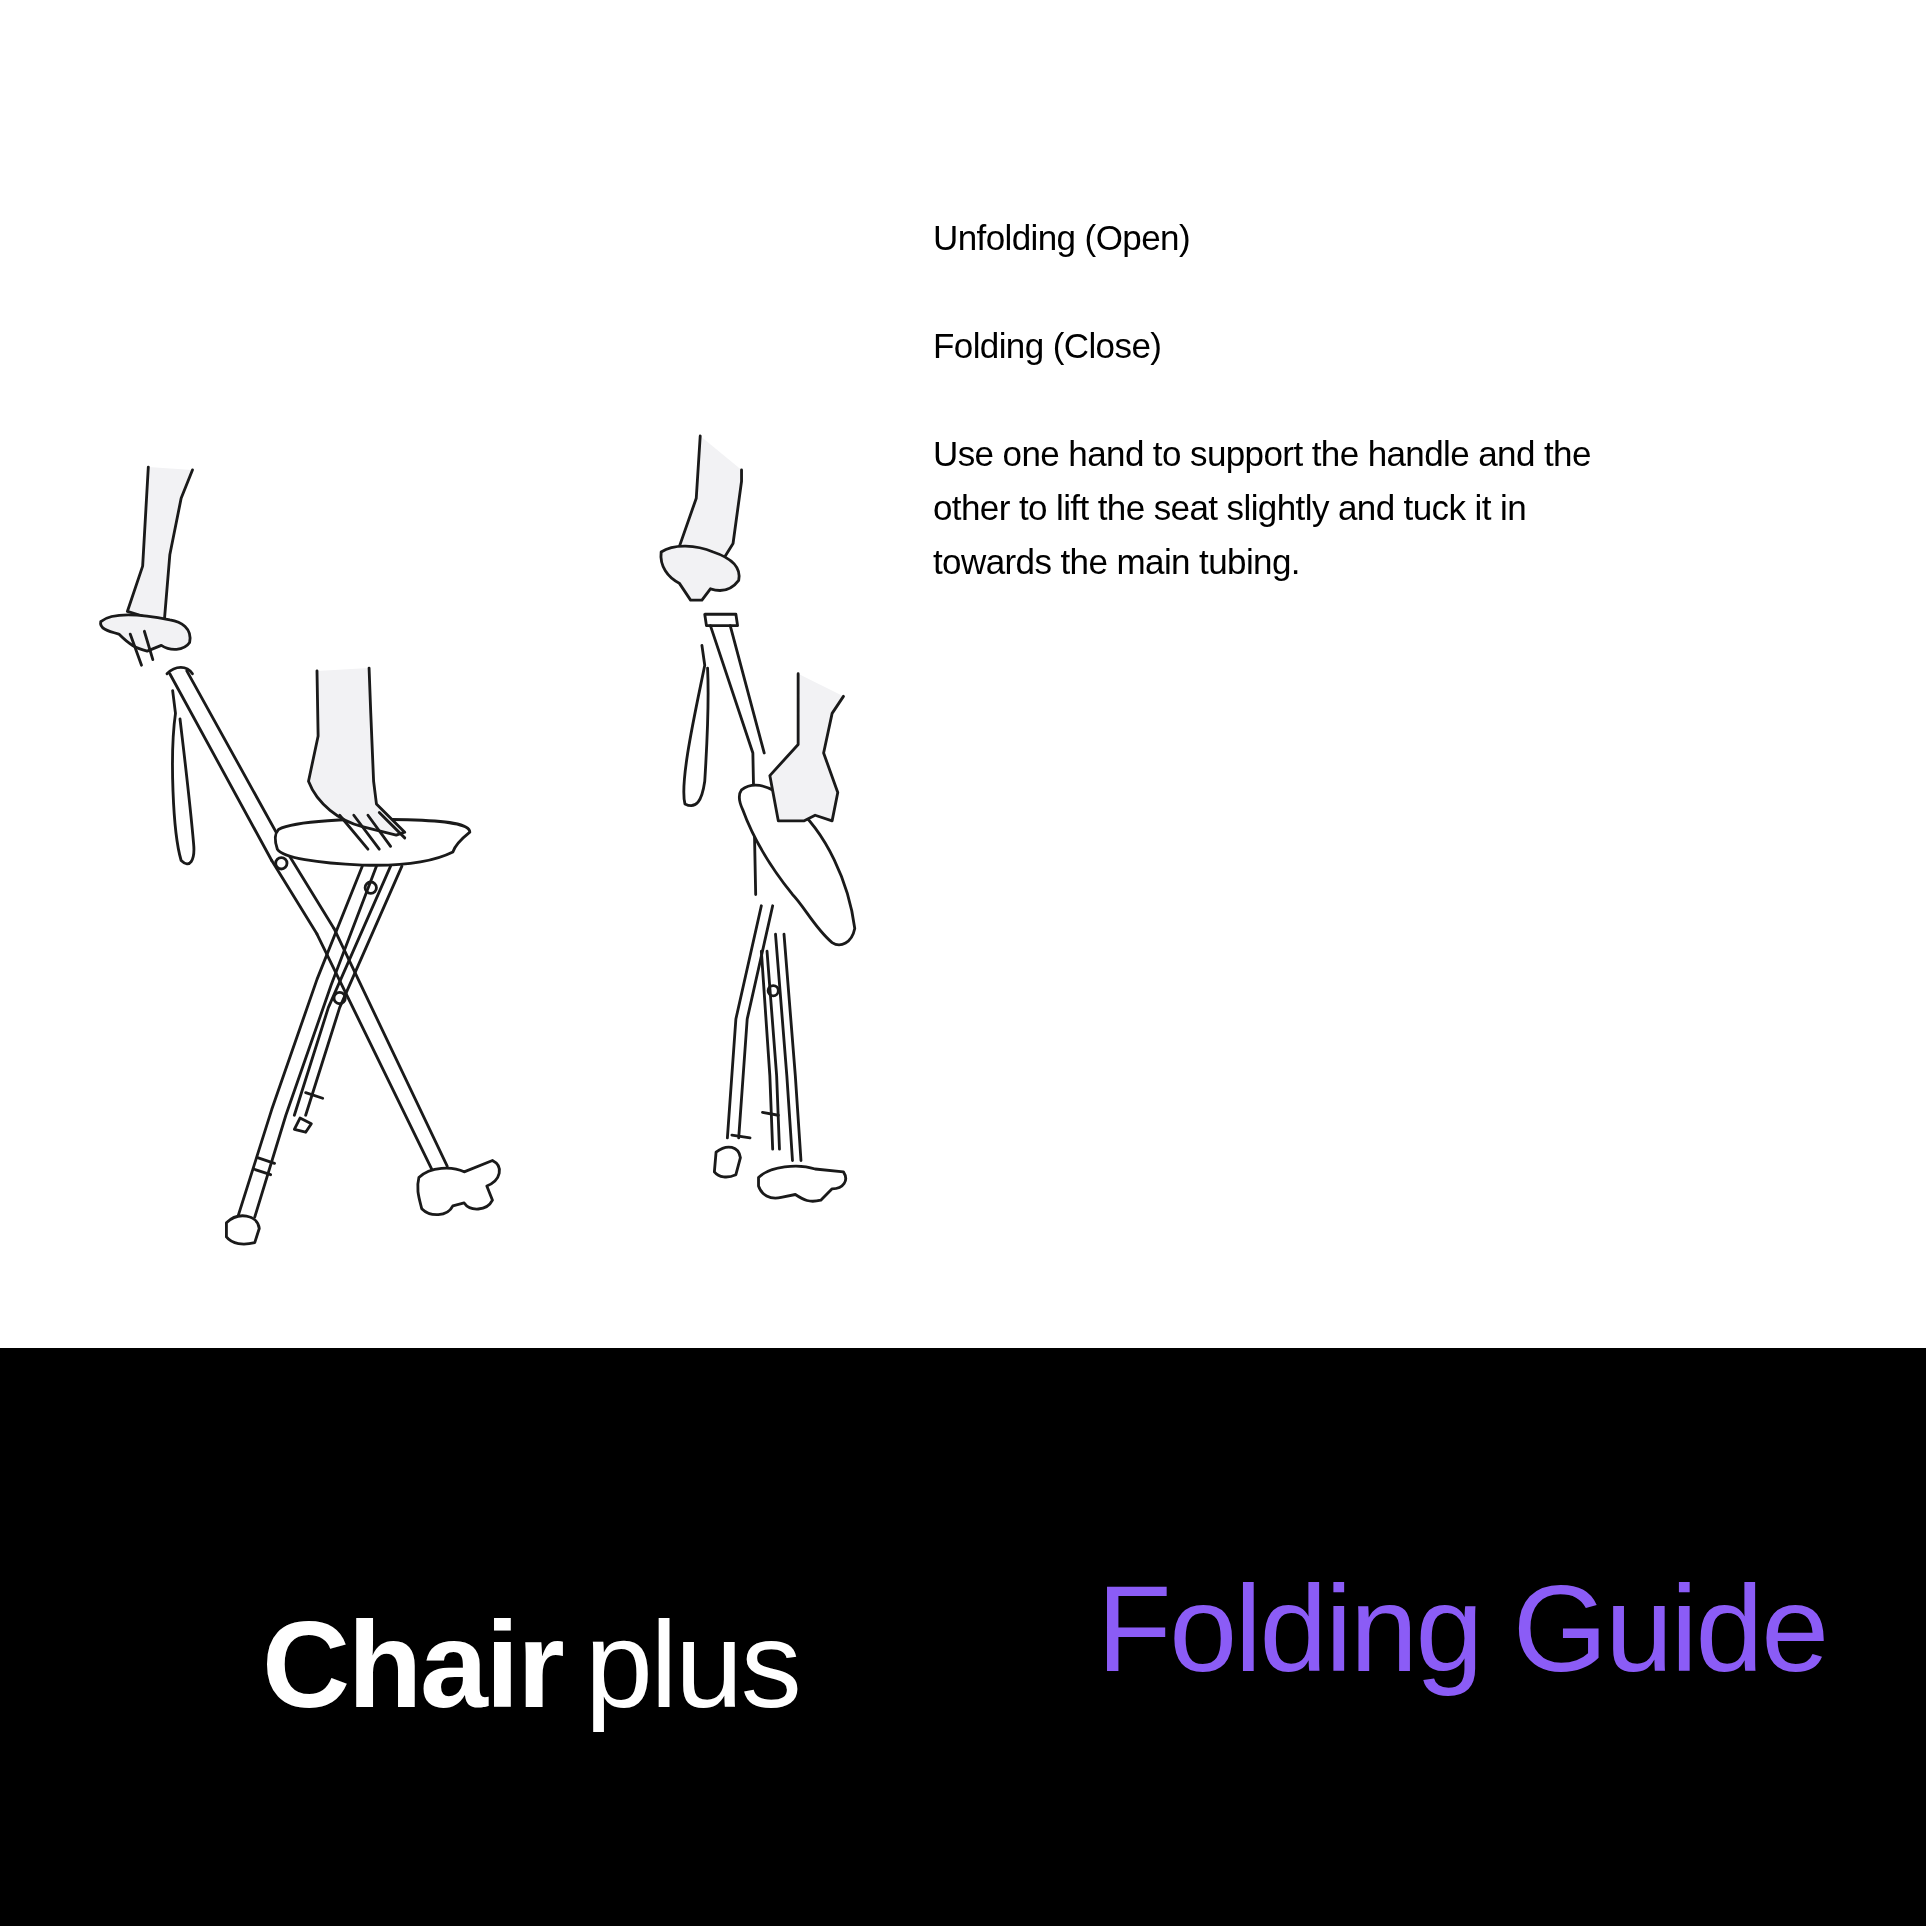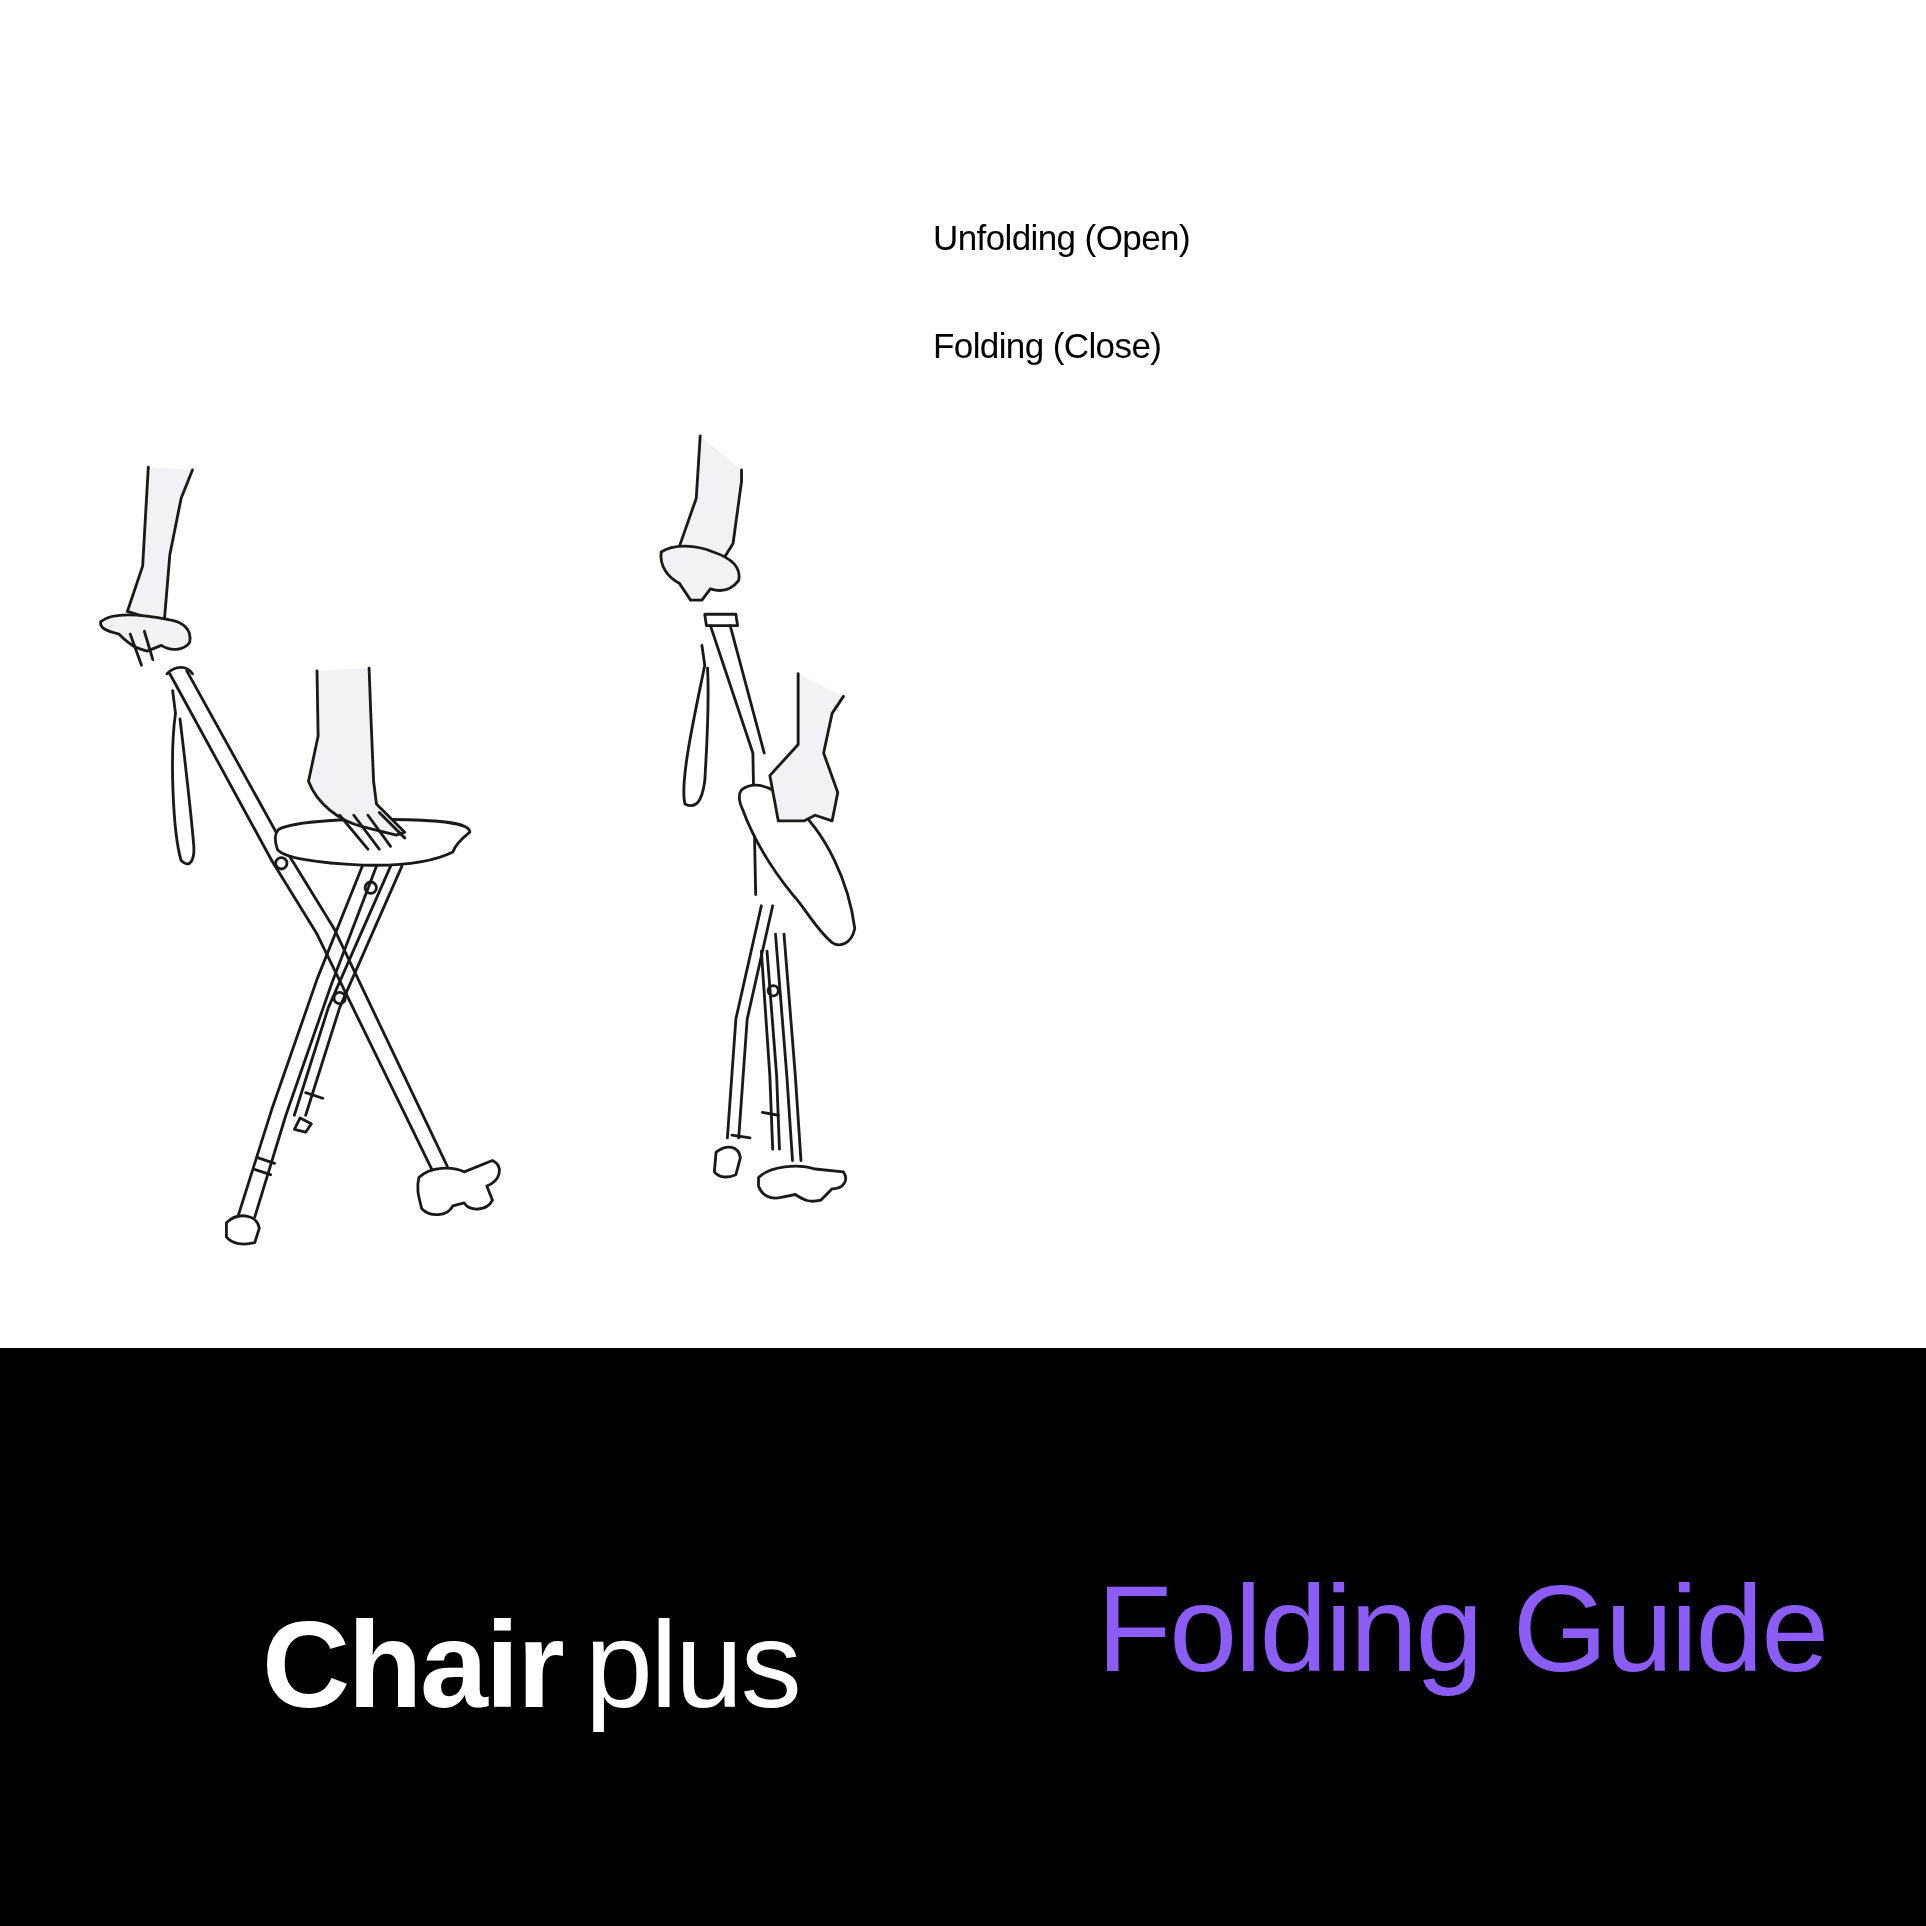--- a/index.html
+++ b/index.html
@@ -94,20 +94,25 @@
     <circle cx="1366" cy="1750" r="9"></circle>
     <path d="M1265 2035 C1285 2020 1305 2025 1308 2045 L1300 2075 C1285 2082 1270 2080 1262 2070 Z" fill="#ffffff"></path>
     <path d="M1340 2080 C1360 2060 1410 2055 1440 2065 L1490 2070 C1500 2085 1490 2100 1470 2100 L1450 2120 C1430 2125 1420 2120 1405 2110 L1380 2115 C1360 2120 1345 2110 1340 2095 Z" fill="#ffffff"></path>
     <path d="M1293 2005 L1325 2010 M1347 1965 L1375 1970"></path>
   </svg>
 </div>
 
 <div class="instructions">
   <h2 class="heading">Unfolding (Open)</h2>
   <h2 class="heading">Folding (Close)</h2>
+  <p class="para">
+    <span>Use one hand to support the handle and the</span><br>
+    <span>other to lift the seat slightly and tuck it in</span><br>
+    <span>towards the main tubing.</span>
+  </p>
 </div>
 
 <div class="banner"></div>
 <div class="brand">
   <span class="bold">Chair</span><span class="light">plus</span>
 </div>
 <div class="guide-title">Folding Guide</div>
 
 
 </body></html>

